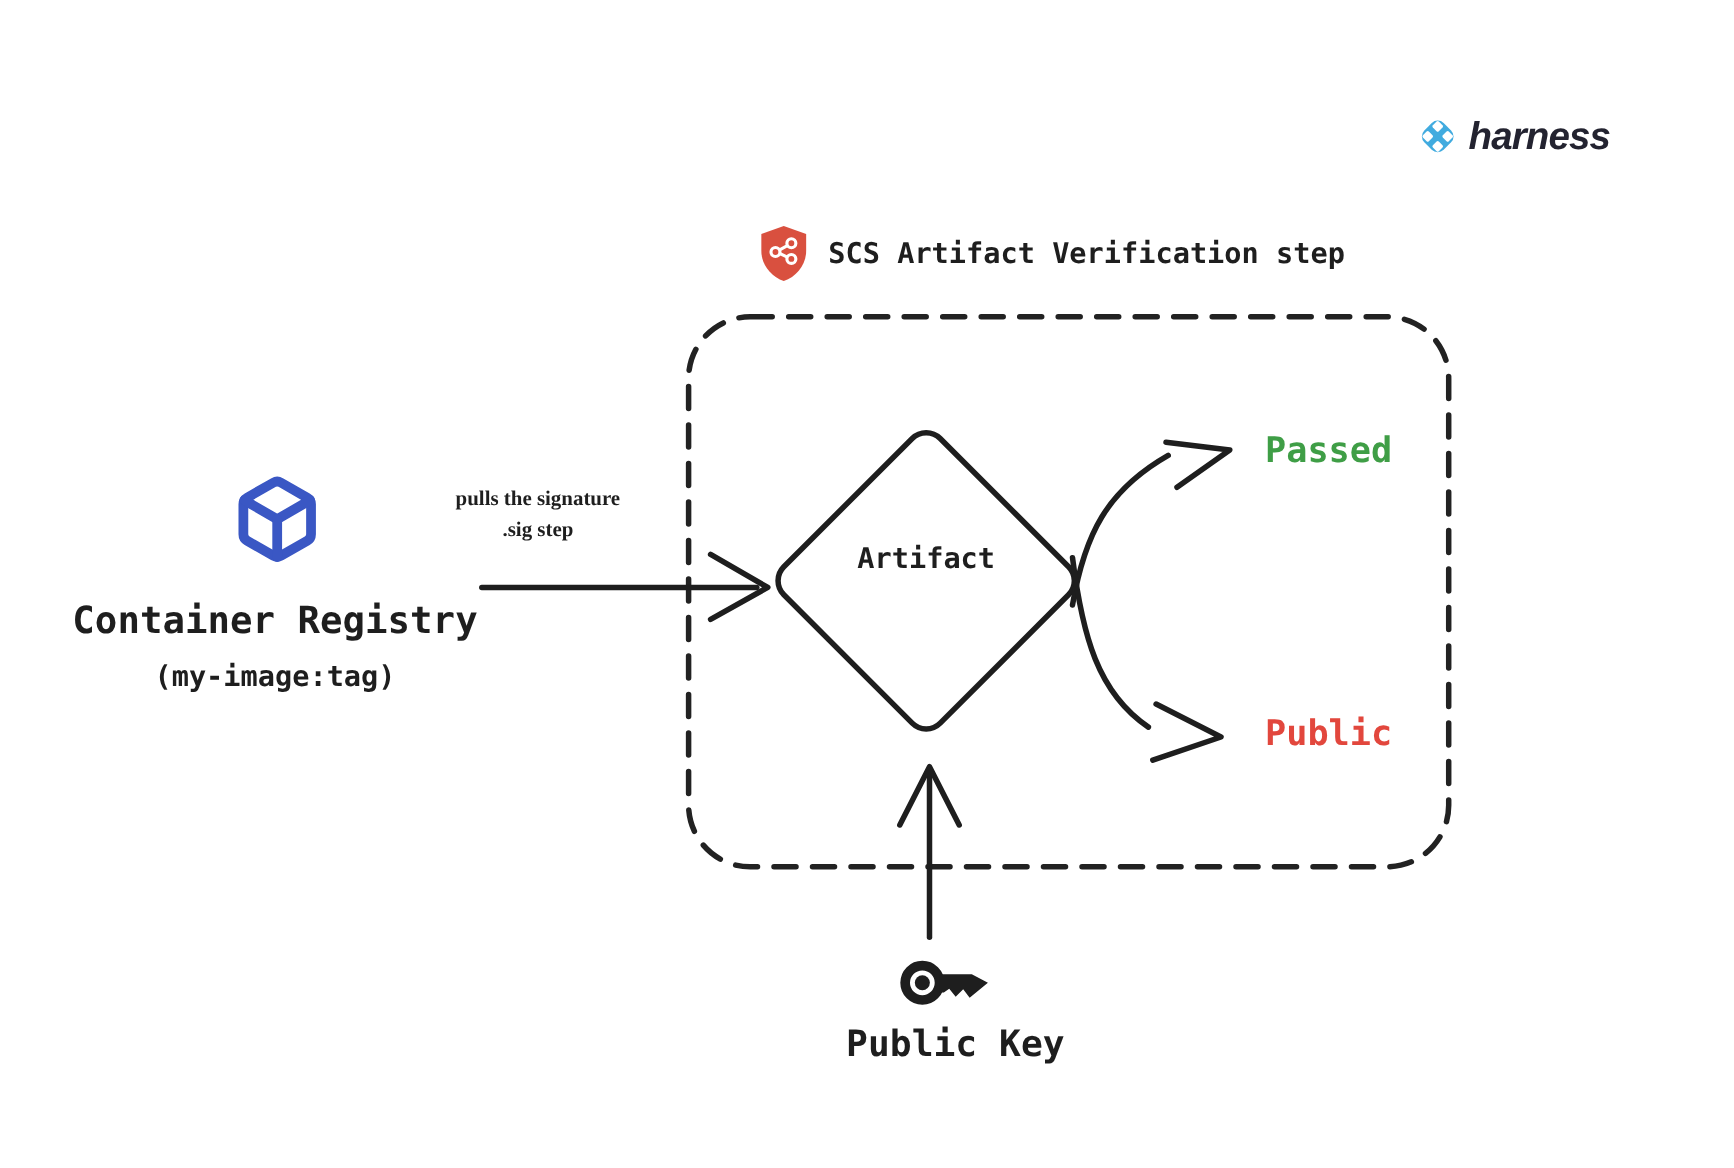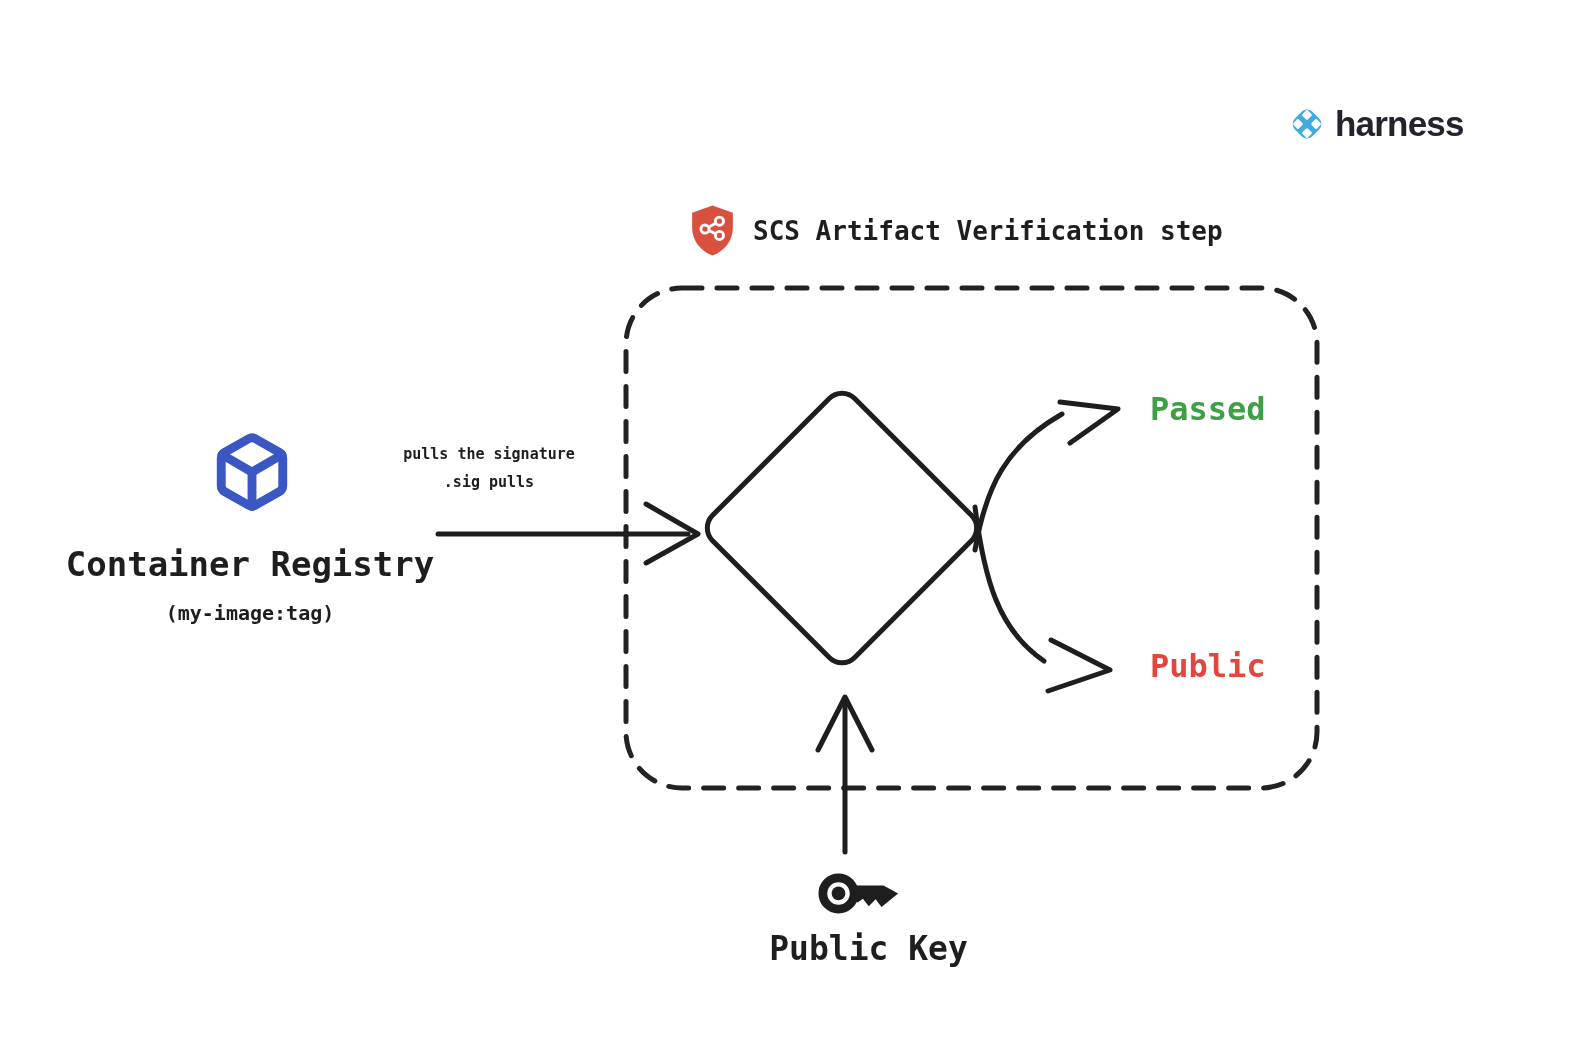--- a/index.html
+++ b/index.html
@@ -11,33 +11,33 @@
   svg.layer{position:absolute;left:0;top:0;z-index:1;}
   .txt{z-index:2;font-weight:bold;white-space:pre;}
   .center{text-align:center;white-space:normal;}
 
   
   .stroke{stroke:#1e1e1e;stroke-width:5;fill:none;stroke-linecap:round;stroke-linejoin:round;}
   .dashed{stroke:#222222;stroke-width:5;fill:none;stroke-dasharray:20 15;stroke-linecap:round;}
   .diamond{stroke:#1e1e1e;stroke-width:5;fill:#ffffff;}
 
   
-  .brand{display:flex;align-items:center;gap:7px;z-index:2;}
+  .brand{display:flex;align-items:center;gap:7px;z-index:2;font-style:italic;}
   .brand .word{font-family:"Liberation Sans",sans-serif;font-weight:700;font-size:35px;color:#232330;letter-spacing:-0.8px;}
 
   
   .step-header{display:flex;align-items:center;gap:16px;z-index:2;}
   .step-header .title{font-size:26px;font-weight:bold;color:#1e1e1e;}
 
   
   .registry-label{font-size:34px;}
-  .registry-sub{font-size:20px;}
+  .registry-sub{font-size:26px;}
   .decision-label{font-size:26px;line-height:37px;}
   .outcome{font-size:32px;}
-  .edge-label{font-size:15px;line-height:28px;}
+  .edge-label{font-size:19px;line-height:28px;font-family:Liberation Serif, serif;}
   .pubkey-label{font-size:33px;}
 </style>
 </head>
 <body>
 
 <svg class="layer" width="1576" height="1062" viewBox="0 0 1576 1062">
 
   <rect x="626" y="288" width="691" height="500" rx="56" class="dashed"></rect>
 
   <rect x="741.5" y="427.5" width="201" height="201" rx="18" transform="rotate(45 842 528)" class="diamond"></rect>
@@ -95,24 +95,25 @@
     <path d="M21 16V8a2 2 0 0 0-1-1.73l-7-4a2 2 0 0 0-2 0l-7 4A2 2 0 0 0 3 8v8a2 2 0 0 0 1 1.73l7 4a2 2 0 0 0 2 0l7-4A2 2 0 0 0 21 16z"></path>
     <polyline points="3.27 6.96 12 12.01 20.73 6.96"></polyline>
     <line x1="12" y1="22.08" x2="12" y2="12"></line>
   </g>
 </svg>
 <div class="txt center abs registry-label" style="left:25px;top:544px;width:450px;">Container Registry</div>
 <div class="txt center abs registry-sub" style="left:25px;top:601px;width:450px;">(my-image:tag)</div>
 
 <div class="abs txt center edge-label" style="left:380px;top:440px;width:218px;">
   <div>pulls the signature</div>
-  <div>.sig pulls</div>
+  <div>.sig step</div>
 </div>
 
 <div class="abs txt center decision-label" style="left:712px;top:490px;width:260px;">
+  <div>Artifact</div>
 </div>
 
 <div class="abs txt outcome" style="left: 1150px; top: 390px; color: rgb(63, 158, 70);">Passed</div>
 <div class="abs txt outcome" style="left: 1150px; top: 647px; color: rgb(226, 71, 61);">Public</div>
 
 <svg class="abs" style="left:817px;top:864px;z-index:2;" width="86" height="53" viewBox="0 0 88 54">
   <circle cx="22" cy="30" r="16" stroke="#1e1e1e" stroke-width="9" fill="none"></circle>
   <circle cx="22" cy="30" r="7" fill="#1e1e1e"></circle>
   <path d="M38 22 L68 22 L83 30 L66 44 L60 36 L53 43 L47 35.5 L42 39 L38 39 Z" fill="#1e1e1e"></path>
 </svg>

